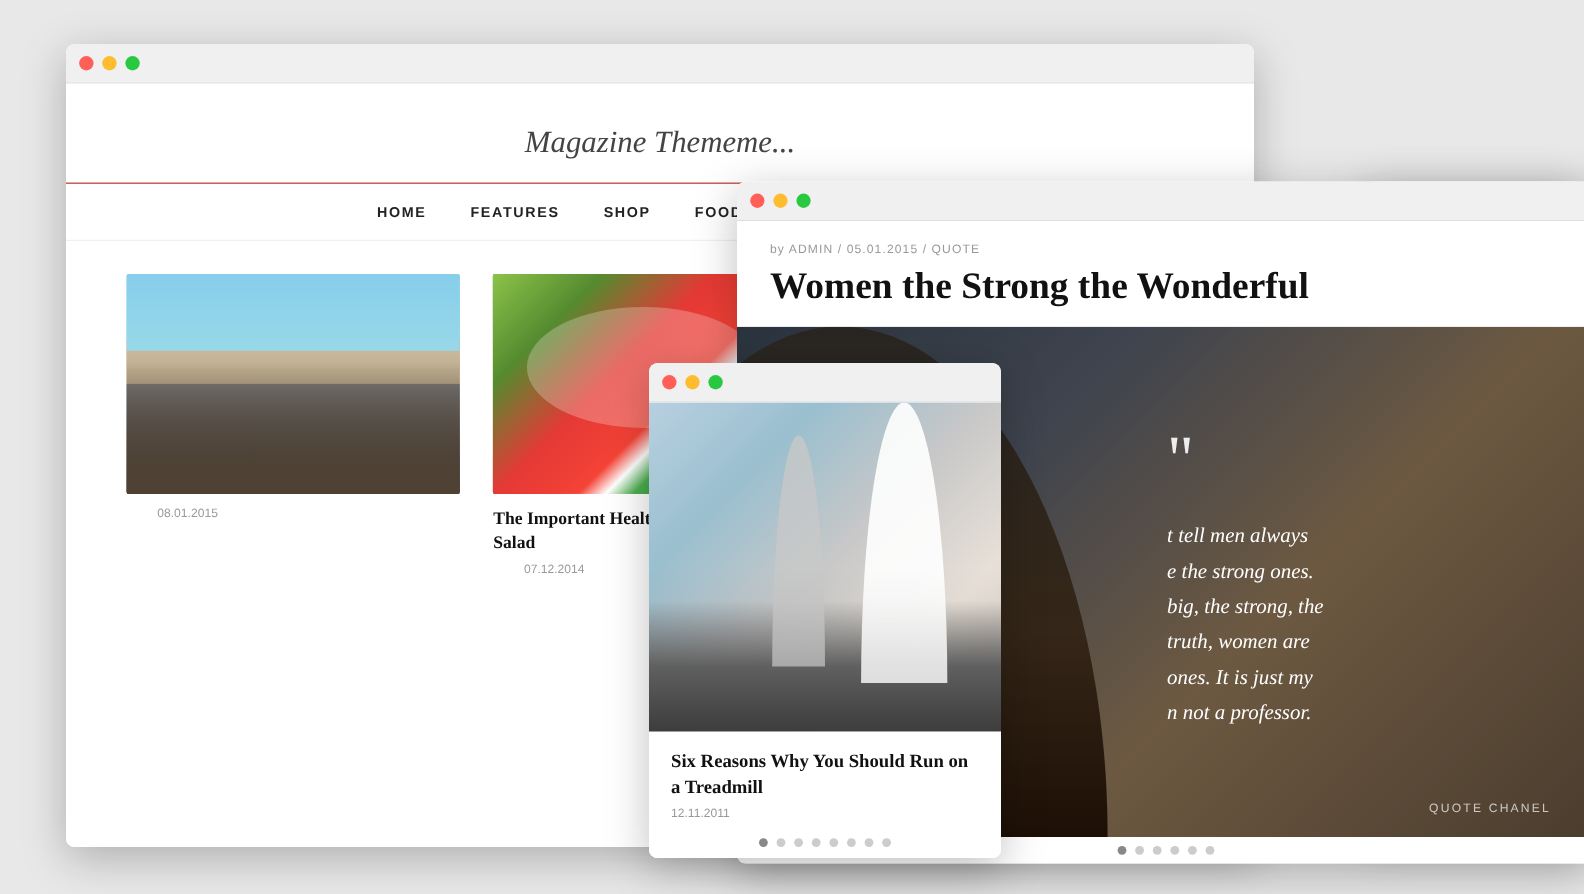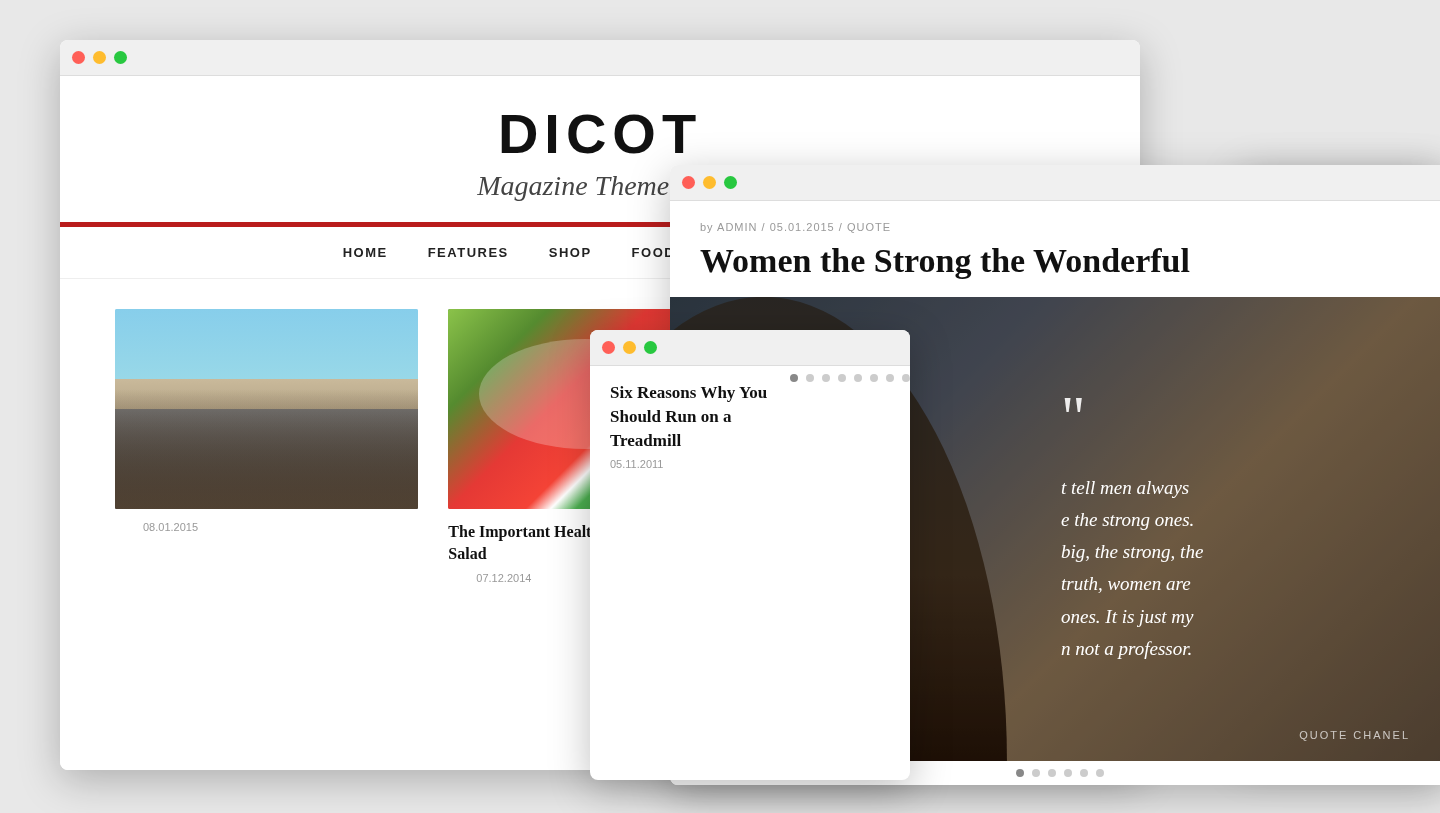--- a/index.html
+++ b/index.html
@@ -77,21 +77,21 @@
       color: #444;
       font-style: italic;
       margin-top: 8px;
     }
 
     .back-nav {
       display: flex;
       justify-content: center;
       gap: 40px;
       padding: 18px 0;
-      border-top: 5px solid #b91c1c;
+      border-top: 1px solid #b91c1c;
       border-bottom: 1px solid #eee;
       margin-top: 10px;
     }
 
     .back-nav-item {
       font-family: Arial, sans-serif;
       font-size: 13px;
       font-weight: 700;
       letter-spacing: 1.5px;
       color: #222;
@@ -255,24 +255,23 @@
       top: 330px;
       left: 590px;
       width: 320px;
       height: 450px;
       z-index: 20;
     }
 
     .front-content {
       height: calc(100% - 36px);
       display: flex;
-      flex-direction: row;
-      overflow: hidden;
-      background: #fff;
-      border-radius: 14px;
+      flex-direction: column;
+      overflow: hidden;
+      background: #fff;
     }
 
     .front-hero {
       flex: 1;
       position: relative;
       overflow: hidden;
       background: linear-gradient(135deg, #b8d4e8 0%, #8ab4d0 30%, #c8c8c8 60%, #e8e8e8 100%);
     }
 
     
@@ -450,21 +449,20 @@
 <body>
 
 <div class="browser-window" id="window-back">
   <div class="title-bar">
     <div class="dot dot-red"></div>
     <div class="dot dot-yellow"></div>
     <div class="dot dot-green"></div>
   </div>
   <div class="back-content">
     <div class="back-header">
-      <div class="back-logo">DICOT</div>
       <div class="back-tagline">
         <span>Magazine Theme</span>me...
       </div>
     </div>
     <nav class="back-nav">
       <span class="back-nav-item">HOME</span>
       <span class="back-nav-item">FEATURES</span>
       <span class="back-nav-item">SHOP</span>
       <span class="back-nav-item">FOOD</span>
       <span class="back-nav-item">HEALTH</span>
@@ -559,21 +557,21 @@
 
       <div style="position:absolute;bottom:0;left:0;right:0;height:40%;background:linear-gradient(0deg,#444,#666,transparent);"></div>
 
       <div style="position:absolute;bottom:20%;left:30%;width:25%;height:70%;background:rgba(200,200,200,0.8);border-radius:40% 40% 0 0;clip-path:ellipse(30% 100% at 50% 100%);"></div>
 
       <div style="position:absolute;bottom:15%;right:10%;width:35%;height:85%;background:rgba(255,255,255,0.9);border-radius:40% 40% 0 0;clip-path:ellipse(35% 100% at 50% 100%);"></div>
       <div class="front-hero-overlay"></div>
     </div>
     <div class="front-post-info">
       <div class="front-post-title">Six Reasons Why You Should Run on a Treadmill</div>
-      <div class="front-post-date">05.11.2011</div>
+      <div class="front-post-date">12.11.2011</div>
     </div>
     <div class="front-dots">
       <div class="dot-indicator active-ind"></div>
       <div class="dot-indicator"></div>
       <div class="dot-indicator"></div>
       <div class="dot-indicator"></div>
       <div class="dot-indicator"></div>
       <div class="dot-indicator"></div>
       <div class="dot-indicator"></div>
       <div class="dot-indicator"></div>

